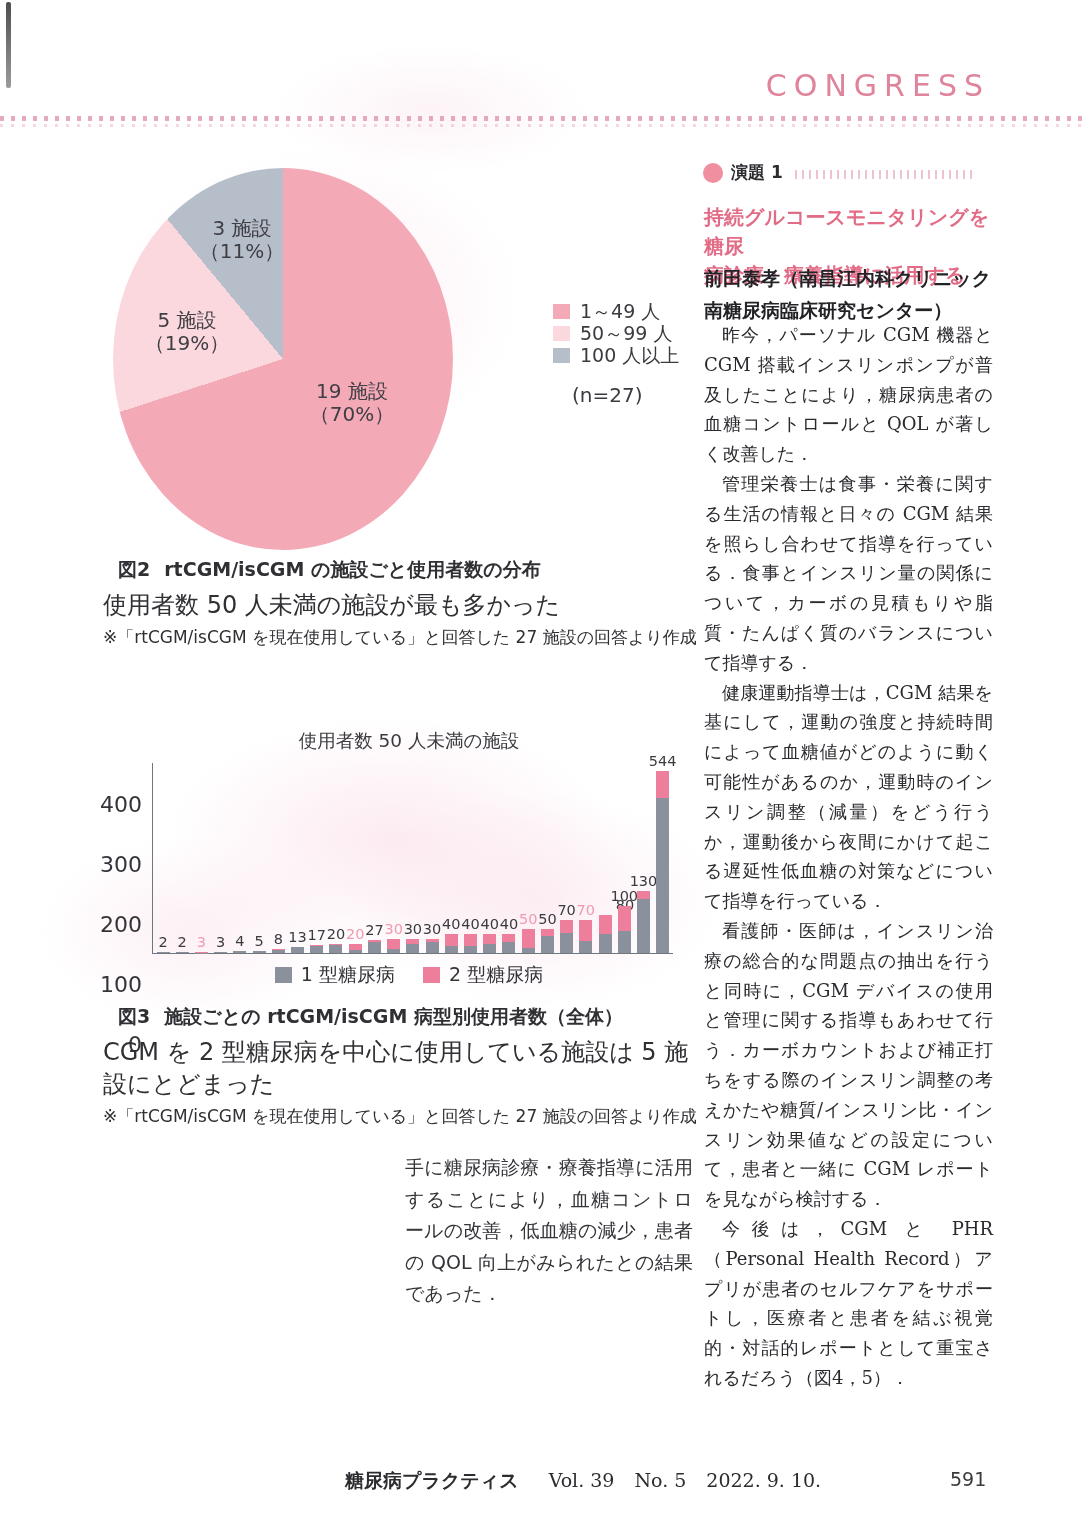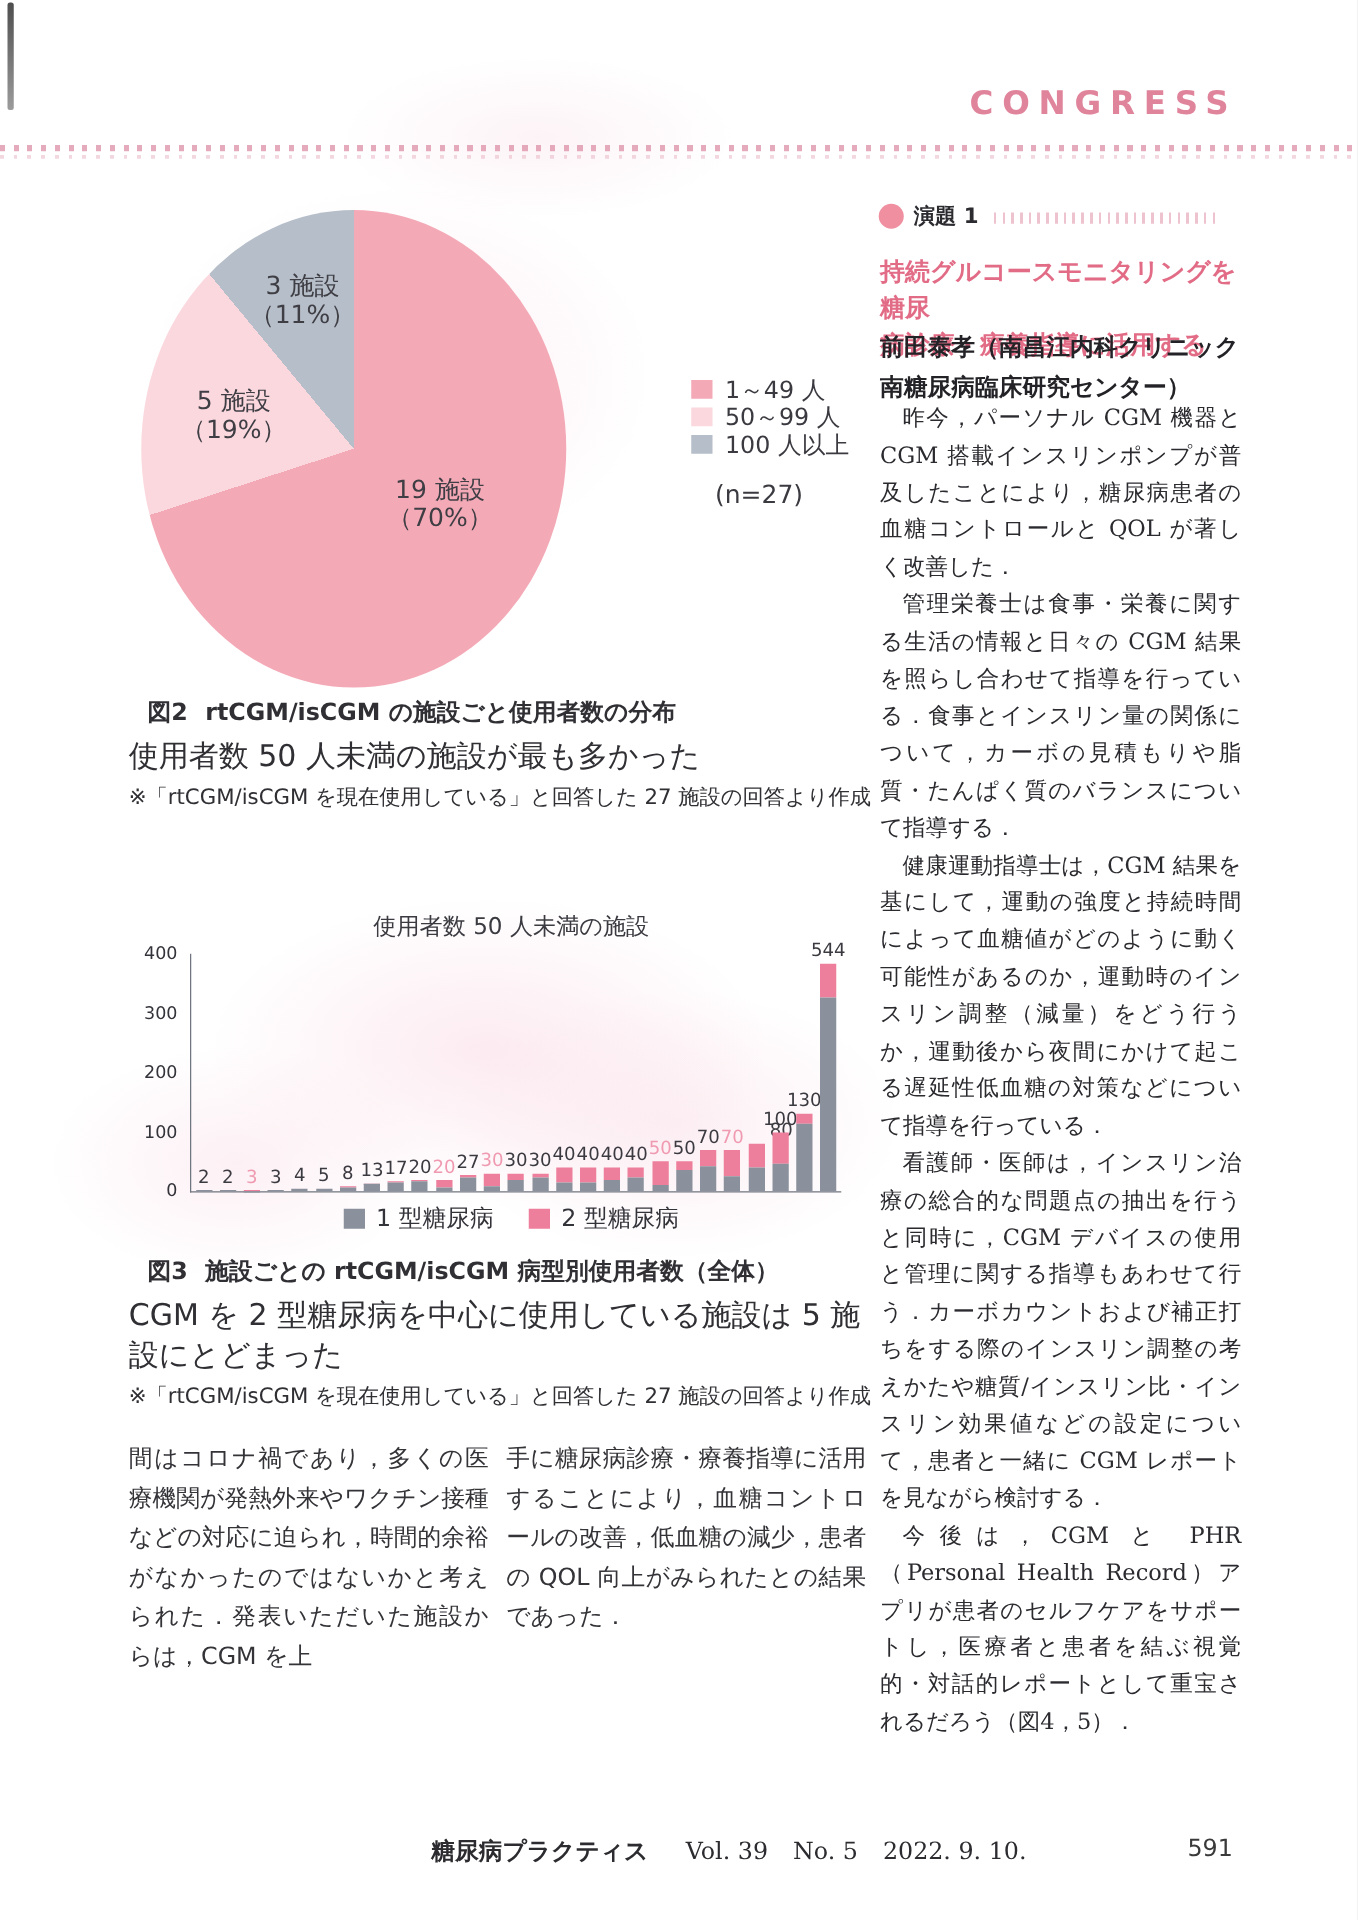--- a/index.html
+++ b/index.html
@@ -11,22 +11,22 @@
       radial-gradient(ellipse 310px 170px at 390px 840px, rgba(250,219,229,0.55), rgba(250,219,229,0) 72%),
       radial-gradient(ellipse 210px 130px at 190px 930px, rgba(250,222,231,0.45), rgba(250,222,231,0) 72%),
       radial-gradient(ellipse 250px 150px at 540px 900px, rgba(248,214,226,0.40), rgba(248,214,226,0) 72%),
       radial-gradient(ellipse 220px 90px at 430px 110px, rgba(249,226,233,0.40), rgba(249,226,233,0) 72%);
     overflow:hidden;
     font-family:"DejaVu Sans","Liberation Sans",sans-serif;
     color:#2e2e33;
   }
   .edge-artifact{position:absolute; left:6px; top:2px; width:5px; height:86px;
     background:linear-gradient(#2f2f2f,#8a8a8a); border-radius:2px; opacity:.85;}
-  .brand{position:absolute; top:68px; right:96px; font-size:26px; letter-spacing:7px;
-    color:#e0849c; font-family:"DejaVu Sans","Liberation Sans",sans-serif;font-weight:bold;}
+  .brand{position:absolute; top:68px; right:96px; font-size:30px; letter-spacing:7px;
+    color:#e0849c; font-family:"DejaVu Sans","Liberation Sans",sans-serif;}
   .dotted-rule{position:absolute; left:0; top:116px; width:1086px; height:5px;
     background:repeating-linear-gradient(to right,#dc8fa6 0 4px, transparent 4px 11px); opacity:.75;}
   .dotted-rule2{position:absolute; left:0; top:124px; width:1086px; height:3px;
     background:repeating-linear-gradient(to right,#eab7c6 0 3px, transparent 3px 11px); opacity:.55;}
 
   
   .session-header{position:absolute; left:703px; top:161px; display:flex; align-items:center;}
   .bullet{width:20px; height:20px; border-radius:50%; background:#ef8fa0; margin-right:8px;}
   .session-label{font-size:17px; font-weight:bold; color:#2b2b30; white-space:nowrap;}
   .dot-trail{width:180px; height:9px; margin-left:12px; margin-top:4px;
@@ -60,21 +60,21 @@
   .fig-caption .cap2{font-size:24px; margin:0 0 5px 0;}
   .fig-caption .cap3{font-size:17px; margin:0;}
   .fig2-caption{top:557px;}
   .fig3-caption{top:1004px;}
 
   
   .bar-title{position:absolute; left:152px; top:728px; width:514px; text-align:center;
     font-size:18.5px; color:#3a3a40;}
   .bar-y-axis{position:absolute; left:92px; top:754px; width:50px; height:208px;
     display:flex; flex-direction:column; justify-content:space-between; align-items:flex-end;}
-  .bar-y-axis .ytick{font-size:14px; color:#33333a; line-height:18px;}
+  .bar-y-axis .ytick{font-size:22px; color:#33333a; line-height:18px;margin-top:42px;}
   .bar-plot{position:absolute; left:152px; top:763px; width:514px; height:190px;
     border-left:1.5px solid #70767f; border-bottom:1.5px solid #70767f;
     display:flex; justify-content:space-between; align-items:flex-end; padding:0 3px;
     box-sizing:content-box;}
   .bar-slot{width:14px; display:flex; flex-direction:column; justify-content:flex-end;
     align-items:center; overflow:visible;}
   .bar-label{font-size:14.5px; line-height:15px; margin-bottom:2px; color:#3a3a40; white-space:nowrap;}
   .seg{width:13px;}
   .bar-legend{position:absolute; left:152px; top:962px; width:514px; display:flex;
     justify-content:center; gap:28px;}
@@ -316,21 +316,20 @@
       <span>2 型糖尿病</span>
     </div>
   </div>
 
   <div class="fig-caption fig3-caption">
     <p class="cap1"><span class="fig-no">図3</span><span>施設ごとの rtCGM/isCGM 病型別使用者数（全体）</span></p>
     <p class="cap2">CGM を 2 型糖尿病を中心に使用している施設は 5 施設にとどまった</p>
     <p class="cap3">※「rtCGM/isCGM を現在使用している」と回答した 27 施設の回答より作成</p>
   </div>
 
-  <div class="bottom-col left">間はコロナ禍であり，多くの医療機関が発熱外来やワクチン接種などの対応に迫られ，時間的余裕がなかったのではないかと考えられた．発表いただいた施設からは，CGM を上</div>
   <div class="bottom-col mid">手に糖尿病診療・療養指導に活用することにより，血糖コントロールの改善，低血糖の減少，患者の QOL 向上がみられたとの結果であった．</div>
 
   <div class="footer">
     <span class="journal">糖尿病プラクティス</span>
     <span class="vol">Vol. 39</span>
     <span class="no">No. 5</span>
     <span class="date">2022.  9. 10.</span>
   </div>
   <div class="page-num">591</div>
 

